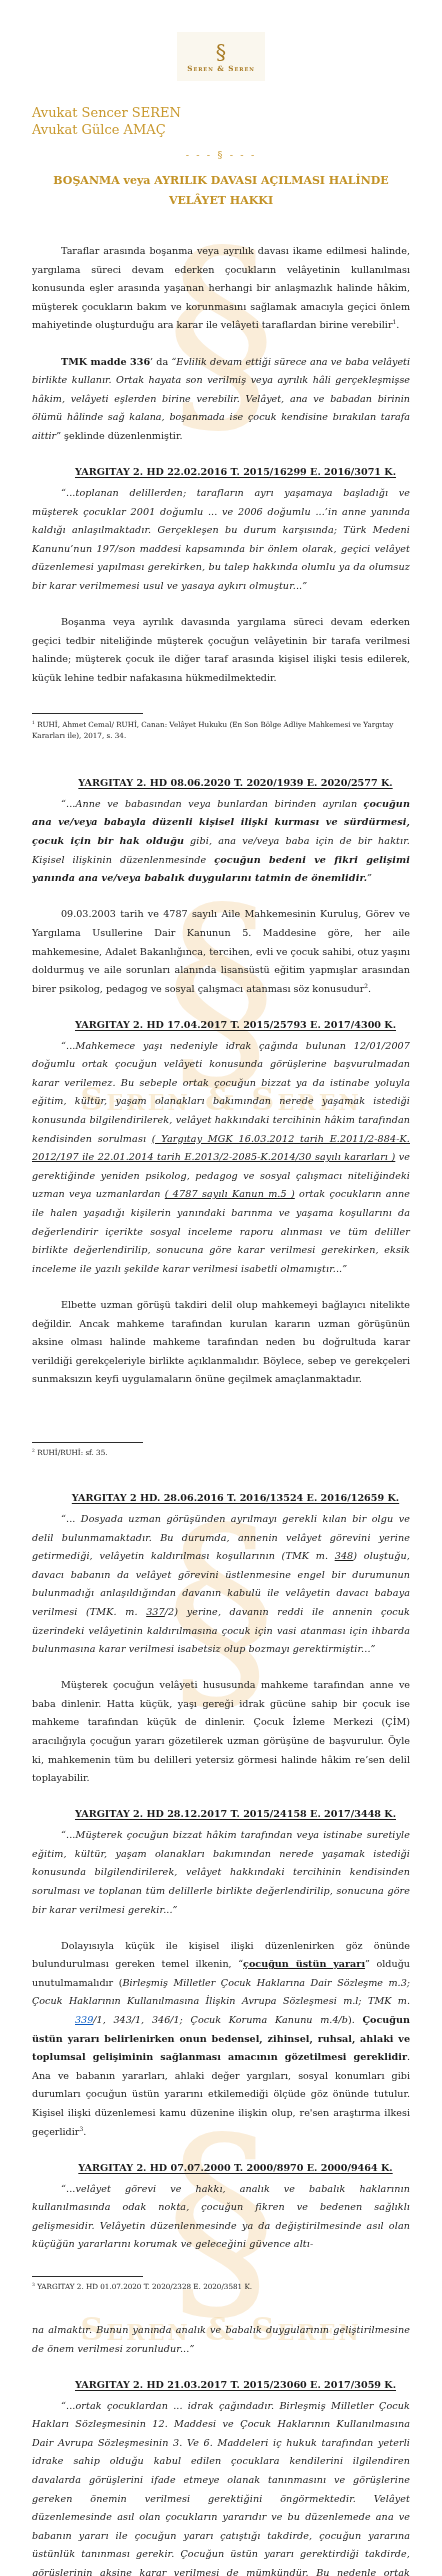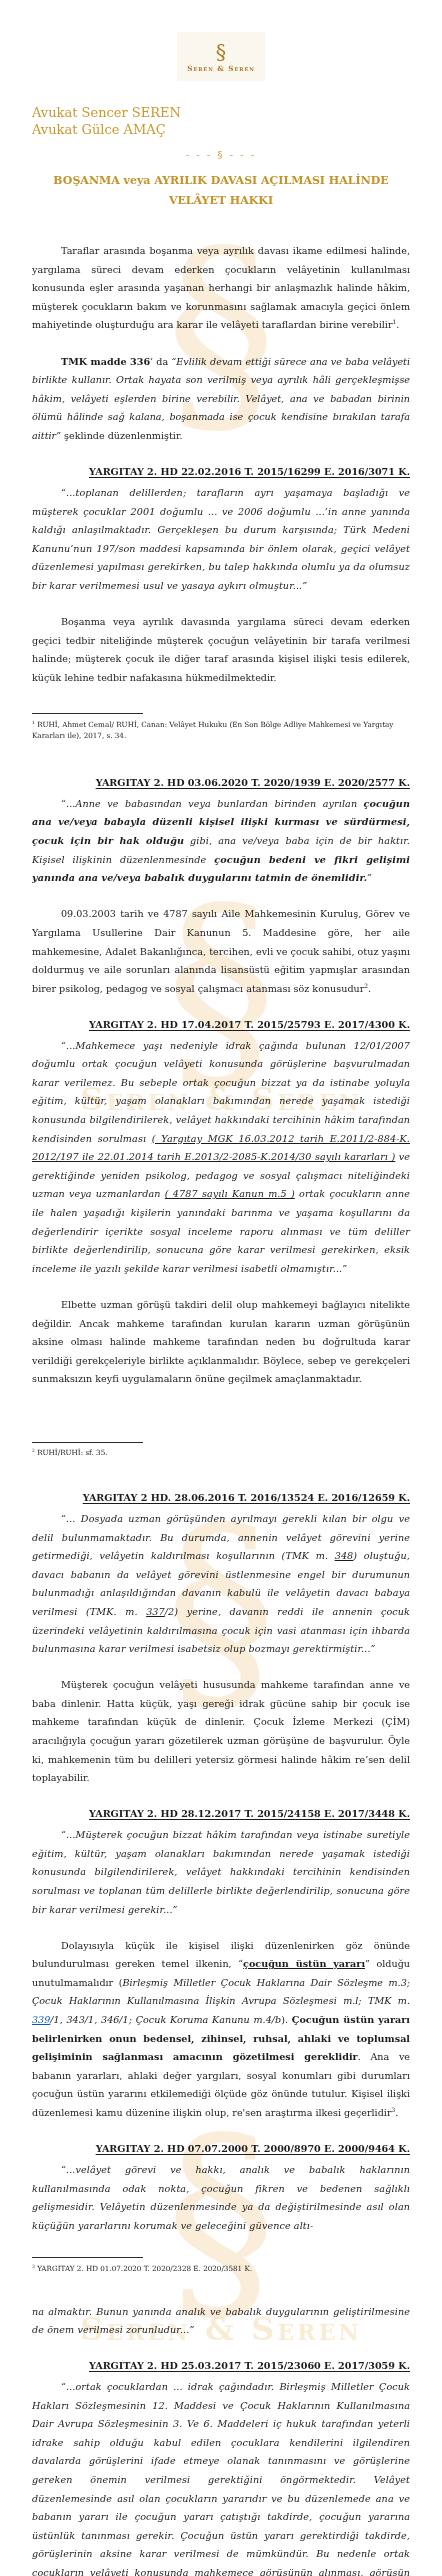--- a/index.html
+++ b/index.html
@@ -53,28 +53,28 @@
     line-height: 20.7px; margin: 3.1px 0 30px; font-weight: bold;
   }
 
   
   .doc-body p { margin: 0 0 17.6px; }
   .para, .quote, .heading {
     font-size: 9.6px; line-height: 18.6px;
     text-align: justify; text-indent: 29px;
   }
   .heading {
-    font-weight: bold; text-align: right;
+    font-weight: bold; text-align: center;
     text-decoration: underline; text-underline-offset: 1.6px;
     margin-bottom: 2.1px !important;
   }
   .quote { font-style: italic; letter-spacing: 0.1px; }
   .quote.noindent { text-indent: 0; }
   sup { font-size: 0.62em; line-height: 0; }
-  .link { color: #0b5cc4; text-decoration: underline; cursor: pointer; }
+  .link { color: #0b5cc4; text-decoration: underline; cursor: pointer; margin-left: 43px; }
 
   .footnotes { margin: 2.1px 0 15.5px; }
   .fn-rule { width: 111px; border: none; border-top: 1px solid #2b2b2b; margin: 0 0 4.7px; }
   .fn-item { font-size: 7.2px; line-height: 11px; text-indent: 0; text-align: left; margin: 0 0 1px; }
   .gap { width: 100%; }
 </style>
 </head>
 <body>
 
 <div class="watermark" style="top:222px">
@@ -116,21 +116,21 @@
       <p class="para"><span style="font-weight: bold;">TMK madde 336</span><span>’ da </span><span style="font-style: italic;">“Evlilik devam ettiği sürece ana ve baba velâyeti birlikte kullanır. Ortak hayata son verilmiş veya ayrılık hâli gerçekleşmişse hâkim, velâyeti eşlerden birine verebilir. Velâyet, ana ve babadan birinin ölümü hâlinde sağ kalana, boşanmada ise çocuk kendisine bırakılan tarafa aittir</span><span>” şeklinde düzenlenmiştir.</span></p>
       <p class="heading"><span>YARGITAY 2. HD 22.02.2016 T. 2015/16299 E. 2016/3071 K.</span></p>
       <p class="quote"><span>“...toplanan delillerden; tarafların ayrı yaşamaya başladığı ve müşterek çocuklar 2001 doğumlu ... ve 2006 doğumlu ...’in anne yanında kaldığı anlaşılmaktadır. Gerçekleşen bu durum karşısında; Türk Medeni Kanunu’nun 197/son maddesi kapsamında bir önlem olarak, geçici velâyet düzenlemesi yapılması gerekirken, bu talep hakkında olumlu ya da olumsuz bir karar verilmemesi usul ve yasaya aykırı olmuştur...”</span></p>
       <p class="para"><span>Boşanma veya ayrılık davasında yargılama süreci devam ederken geçici tedbir niteliğinde müşterek çocuğun velâyetinin bir tarafa verilmesi halinde; müşterek çocuk ile diğer taraf arasında kişisel ilişki tesis edilerek, küçük lehine tedbir nafakasına hükmedilmektedir.</span></p>
       <div class="gap" style="height: 6.2px;"></div>
       <div class="footnotes">
         <hr class="fn-rule">
         <div class="fn-item"><sup>1</sup> RUHİ, Ahmet Cemal/ RUHİ, Canan: Velâyet Hukuku (En Son Bölge Adliye Mahkemesi ve Yargıtay Kararları ile), 2017, s. 34.</div>
       </div>
       <div class="gap" style="height: 17.6px;"></div>
-      <p class="heading"><span>YARGITAY 2. HD 03.06.2020 T. 2020/1939 E. 2020/2577 K.</span></p>
+      <p class="heading"><span>YARGITAY 2. HD 08.06.2020 T. 2020/1939 E. 2020/2577 K.</span></p>
       <p class="quote"><span>“...Anne ve babasından veya bunlardan birinden ayrılan </span><span style="font-weight: bold;">çocuğun ana ve/veya babayla düzenli kişisel ilişki kurması ve sürdürmesi, çocuk için bir hak olduğu</span><span> gibi, ana ve/veya baba için de bir haktır. Kişisel ilişkinin düzenlenmesinde </span><span style="font-weight: bold;">çocuğun bedeni ve fikri gelişimi yanında ana ve/veya babalık duygularını tatmin de önemlidir.</span><span>”</span></p>
       <p class="para"><span>09.03.2003 tarih ve 4787 sayılı Aile Mahkemesinin Kuruluş, Görev ve Yargılama Usullerine Dair Kanunun 5. Maddesine göre, her aile mahkemesine, Adalet Bakanlığınca, tercihen, evli ve çocuk sahibi, otuz yaşını doldurmuş ve aile sorunları alanında lisansüstü eğitim yapmışlar arasından birer psikolog, pedagog ve sosyal çalışmacı atanması söz konusudur</span><sup>2</sup><span>.</span></p>
       <p class="heading"><span>YARGITAY 2. HD 17.04.2017 T. 2015/25793 E. 2017/4300 K.</span></p>
       <p class="quote"><span>“...Mahkemece yaşı nedeniyle idrak çağında bulunan 12/01/2007 doğumlu ortak çocuğun velâyeti konusunda görüşlerine başvurulmadan karar verilemez. Bu sebeple ortak çocuğun bizzat ya da istinabe yoluyla eğitim, kültür, yaşam olanakları bakımından nerede yaşamak istediği konusunda bilgilendirilerek, velâyet hakkındaki tercihinin hâkim tarafından kendisinden sorulması </span><span style="text-decoration: underline;">( Yargıtay MGK 16.03.2012 tarih E.2011/2-884-K. 2012/197 ile 22.01.2014 tarih E.2013/2-2085-K.2014/30 sayılı kararları )</span><span> ve gerektiğinde yeniden psikolog, pedagog ve sosyal çalışmacı niteliğindeki uzman veya uzmanlardan </span><span style="text-decoration: underline;">( 4787 sayılı Kanun m.5 )</span><span> ortak çocukların anne ile halen yaşadığı kişilerin yanındaki barınma ve yaşama koşullarını da değerlendirir içerikte sosyal inceleme raporu alınması ve tüm deliller birlikte değerlendirilip, sonucuna göre karar verilmesi gerekirken, eksik inceleme ile yazılı şekilde karar verilmesi isabetli olmamıştır...”</span></p>
       <p class="para"><span>Elbette uzman görüşü takdiri delil olup mahkemeyi bağlayıcı nitelikte değildir. Ancak mahkeme tarafından kurulan kararın uzman görüşünün aksine olması halinde mahkeme tarafından neden bu doğrultuda karar verildiği gerekçeleriyle birlikte açıklanmalıdır. Böylece, sebep ve gerekçeleri sunmaksızın keyfi uygulamaların önüne geçilmek amaçlanmaktadır.</span></p>
       <div class="gap" style="height: 33px;"></div>
       <div class="footnotes">
         <hr class="fn-rule">
         <div class="fn-item"><sup>2</sup> RUHİ/RUHİ: sf. 35.</div>
       </div>
@@ -143,18 +143,18 @@
       <p class="para"><span>Dolayısıyla küçük ile kişisel ilişki düzenlenirken göz önünde bulundurulması gereken temel ilkenin, “</span><span style="font-weight: bold; text-decoration: underline;">çocuğun üstün yararı</span><span>” olduğu unutulmamalıdır (</span><span style="font-style: italic;">Birleşmiş Milletler Çocuk Haklarına Dair Sözleşme m.3; Çocuk Haklarının Kullanılmasına İlişkin Avrupa Sözleşmesi m.l; TMK m. </span><a href="#" class="link" style="font-style: italic;">339</a><span style="font-style: italic;">/1, 343/1, 346/1; Çocuk Koruma Kanunu m.4/b</span><span>). </span><span style="font-weight: bold;">Çocuğun üstün yararı belirlenirken onun bedensel, zihinsel, ruhsal, ahlaki ve toplumsal gelişiminin sağlanması amacının gözetilmesi gereklidir</span><span>. Ana ve babanın yararları, ahlaki değer yargıları, sosyal konumları gibi durumları çocuğun üstün yararını etkilemediği ölçüde göz önünde tutulur. Kişisel ilişki düzenlemesi kamu düzenine ilişkin olup, re'sen araştırma ilkesi geçerlidir</span><sup>3</sup><span>.</span></p>
       <p class="heading"><span>YARGITAY 2. HD 07.07.2000 T. 2000/8970 E. 2000/9464 K.</span></p>
       <p class="quote"><span>“...velâyet görevi ve hakkı, analık ve babalık haklarının kullanılmasında odak nokta, çocuğun fikren ve bedenen sağlıklı gelişmesidir. Velâyetin düzenlenmesinde ya da değiştirilmesinde asıl olan küçüğün yararlarını korumak ve geleceğini güvence altı-</span></p>
       <div class="gap" style="height: 2.1px;"></div>
       <div class="footnotes">
         <hr class="fn-rule">
         <div class="fn-item"><sup>3</sup> YARGITAY 2. HD 01.07.2020 T. 2020/2328 E. 2020/3581 K.</div>
       </div>
       <div class="gap" style="height: 13.4px;"></div>
       <p class="quote noindent"><span>na almaktır. Bunun yanında analık ve babalık duygularının geliştirilmesine de önem verilmesi zorunludur...”</span></p>
-      <p class="heading"><span>YARGITAY 2. HD 25.03.2017 T. 2015/23060 E. 2017/3059 K.</span></p>
+      <p class="heading"><span>YARGITAY 2. HD 21.03.2017 T. 2015/23060 E. 2017/3059 K.</span></p>
       <p class="quote"><span>“...ortak çocuklardan ... idrak çağındadır. Birleşmiş Milletler Çocuk Hakları Sözleşmesinin 12. Maddesi ve Çocuk Haklarının Kullanılmasına Dair Avrupa Sözleşmesinin 3. Ve 6. Maddeleri iç hukuk tarafından yeterli idrake sahip olduğu kabul edilen çocuklara kendilerini ilgilendiren davalarda görüşlerini ifade etmeye olanak tanınmasını ve görüşlerine gereken önemin verilmesi gerektiğini öngörmektedir. Velâyet düzenlemesinde asıl olan çocukların yararıdır ve bu düzenlemede ana ve babanın yararı ile çocuğun yararı çatıştığı takdirde, çocuğun yararına üstünlük tanınması gerekir. Çocuğun üstün yararı gerektirdiği takdirde, görüşlerinin aksine karar verilmesi de mümkündür. Bu nedenle ortak çocukların velâyeti konusunda mahkemece görüşünün alınması, görüşün değerlendirilmesi ve gerçekleşecek sonuca göre karar verilmesi gerekir...”</span></p>
     </div>
 
 </div>
 
 
 </body></html>

